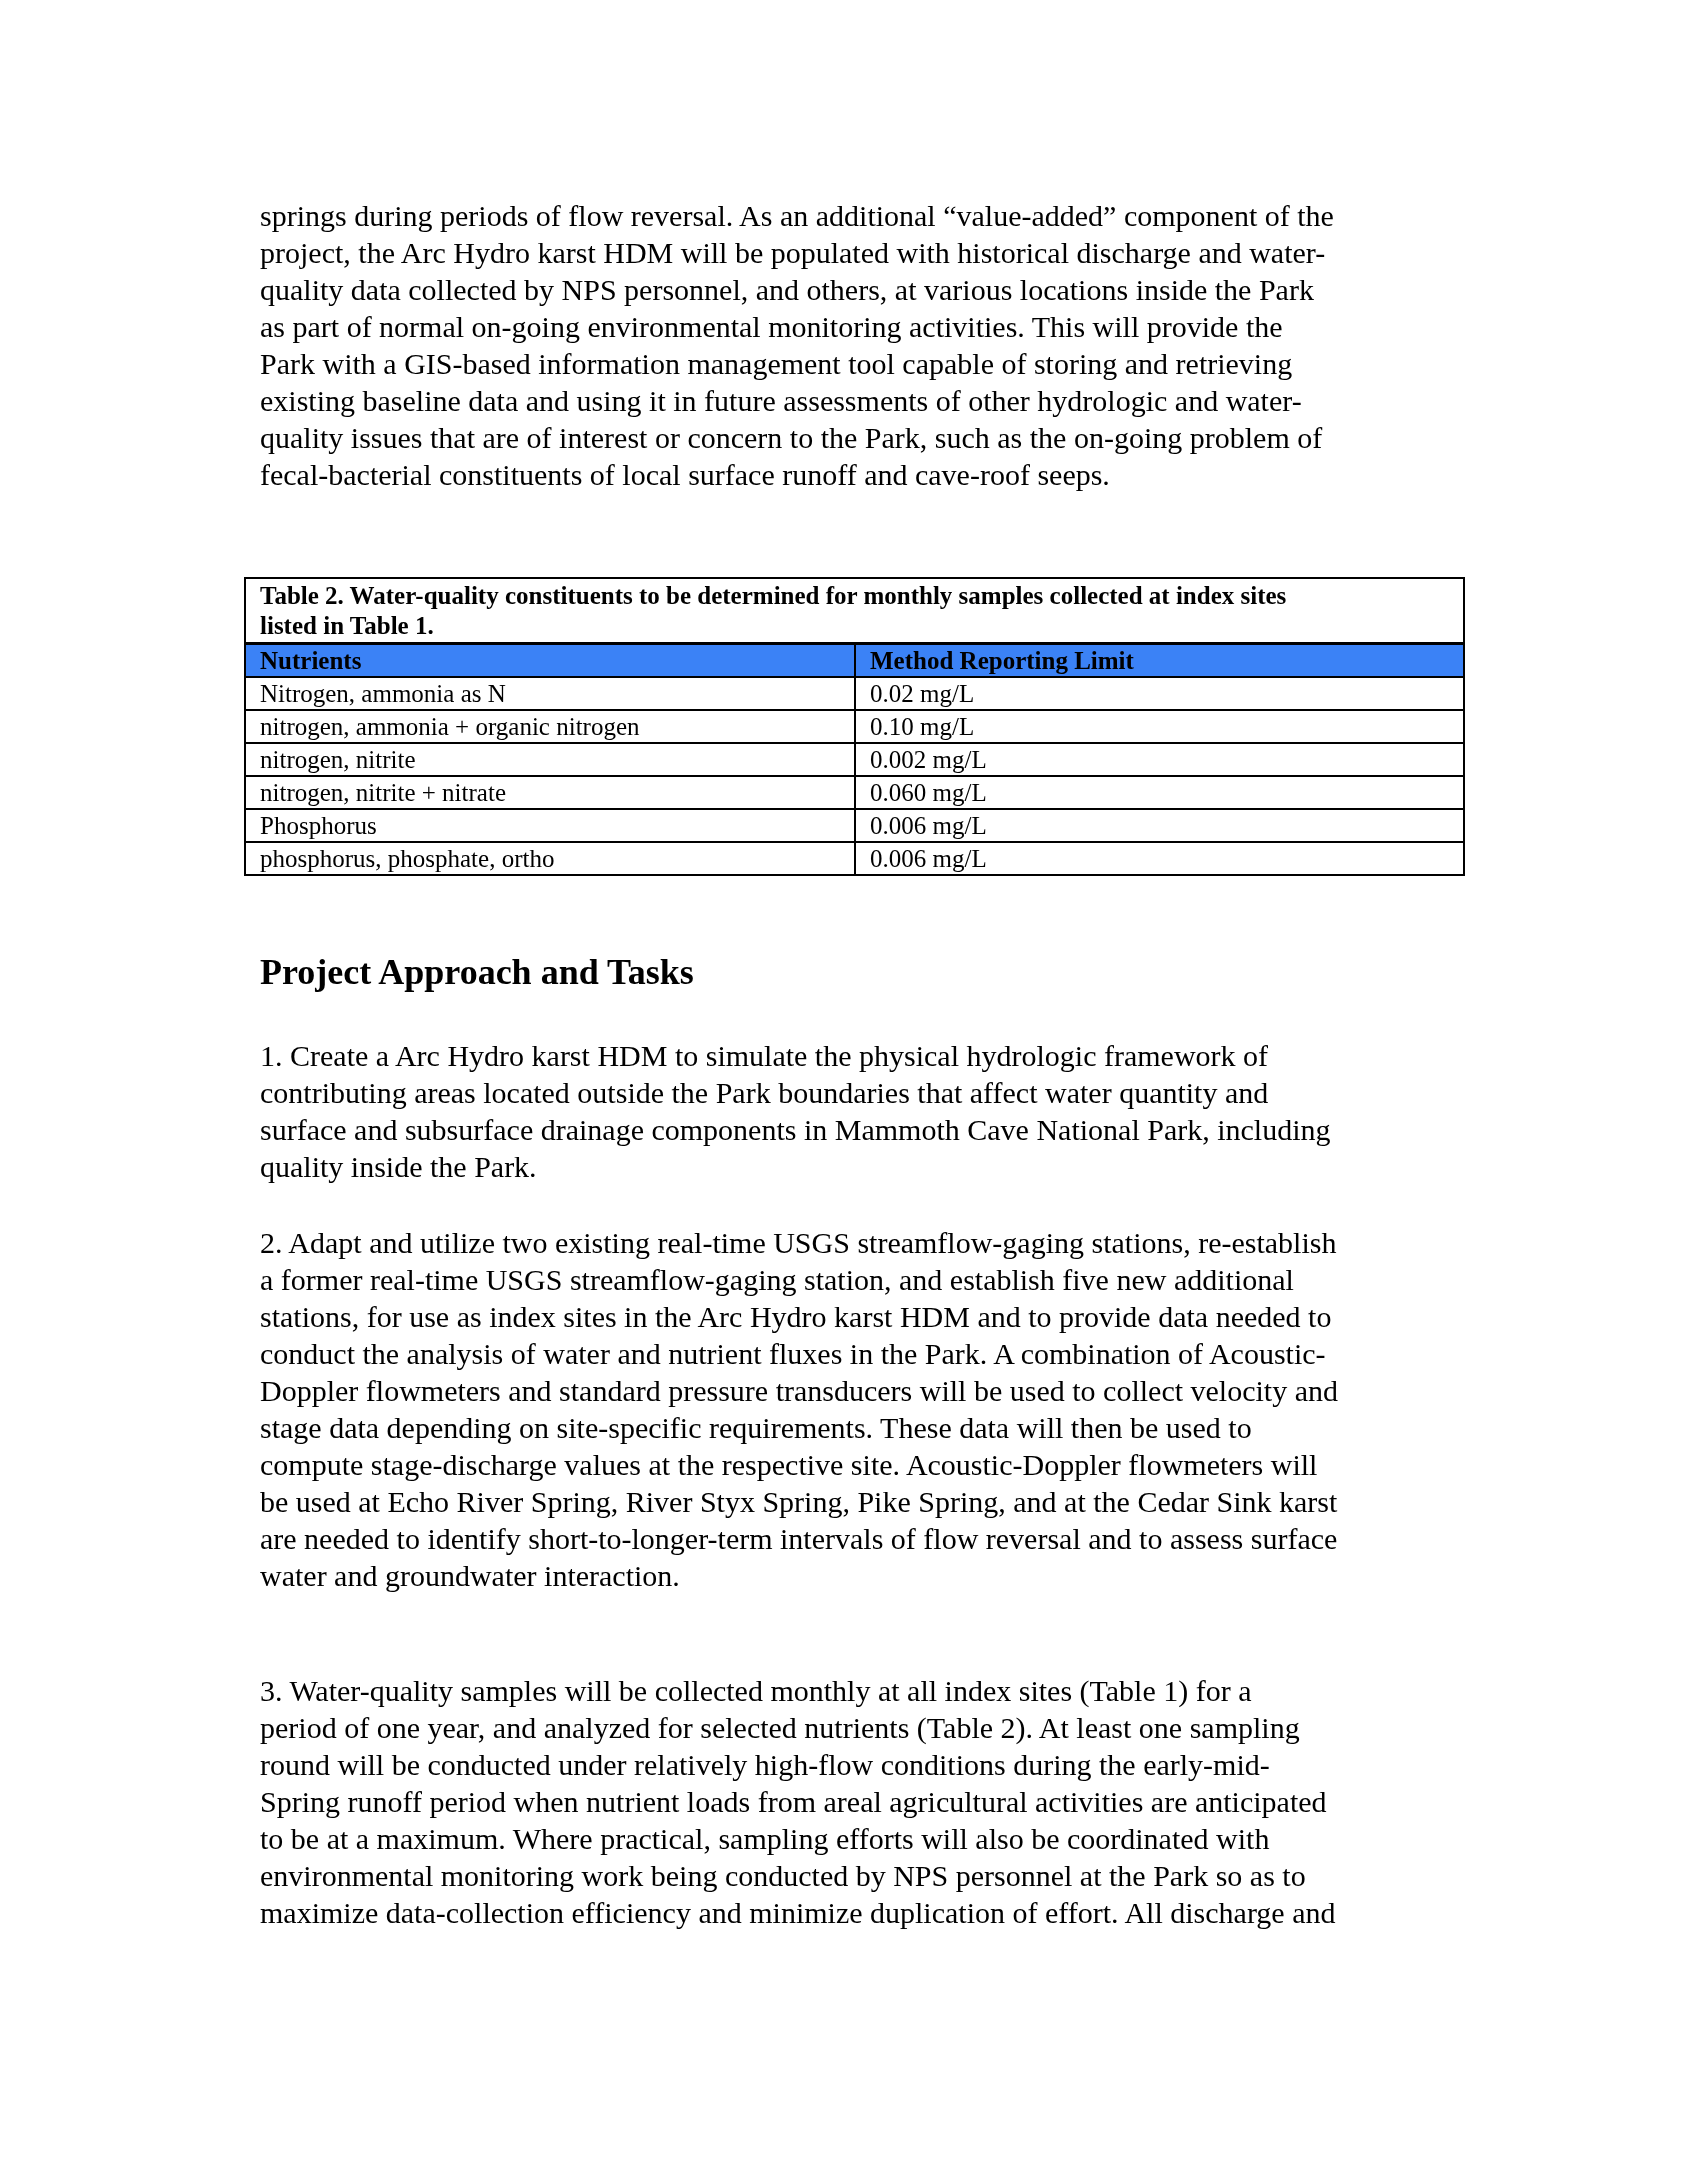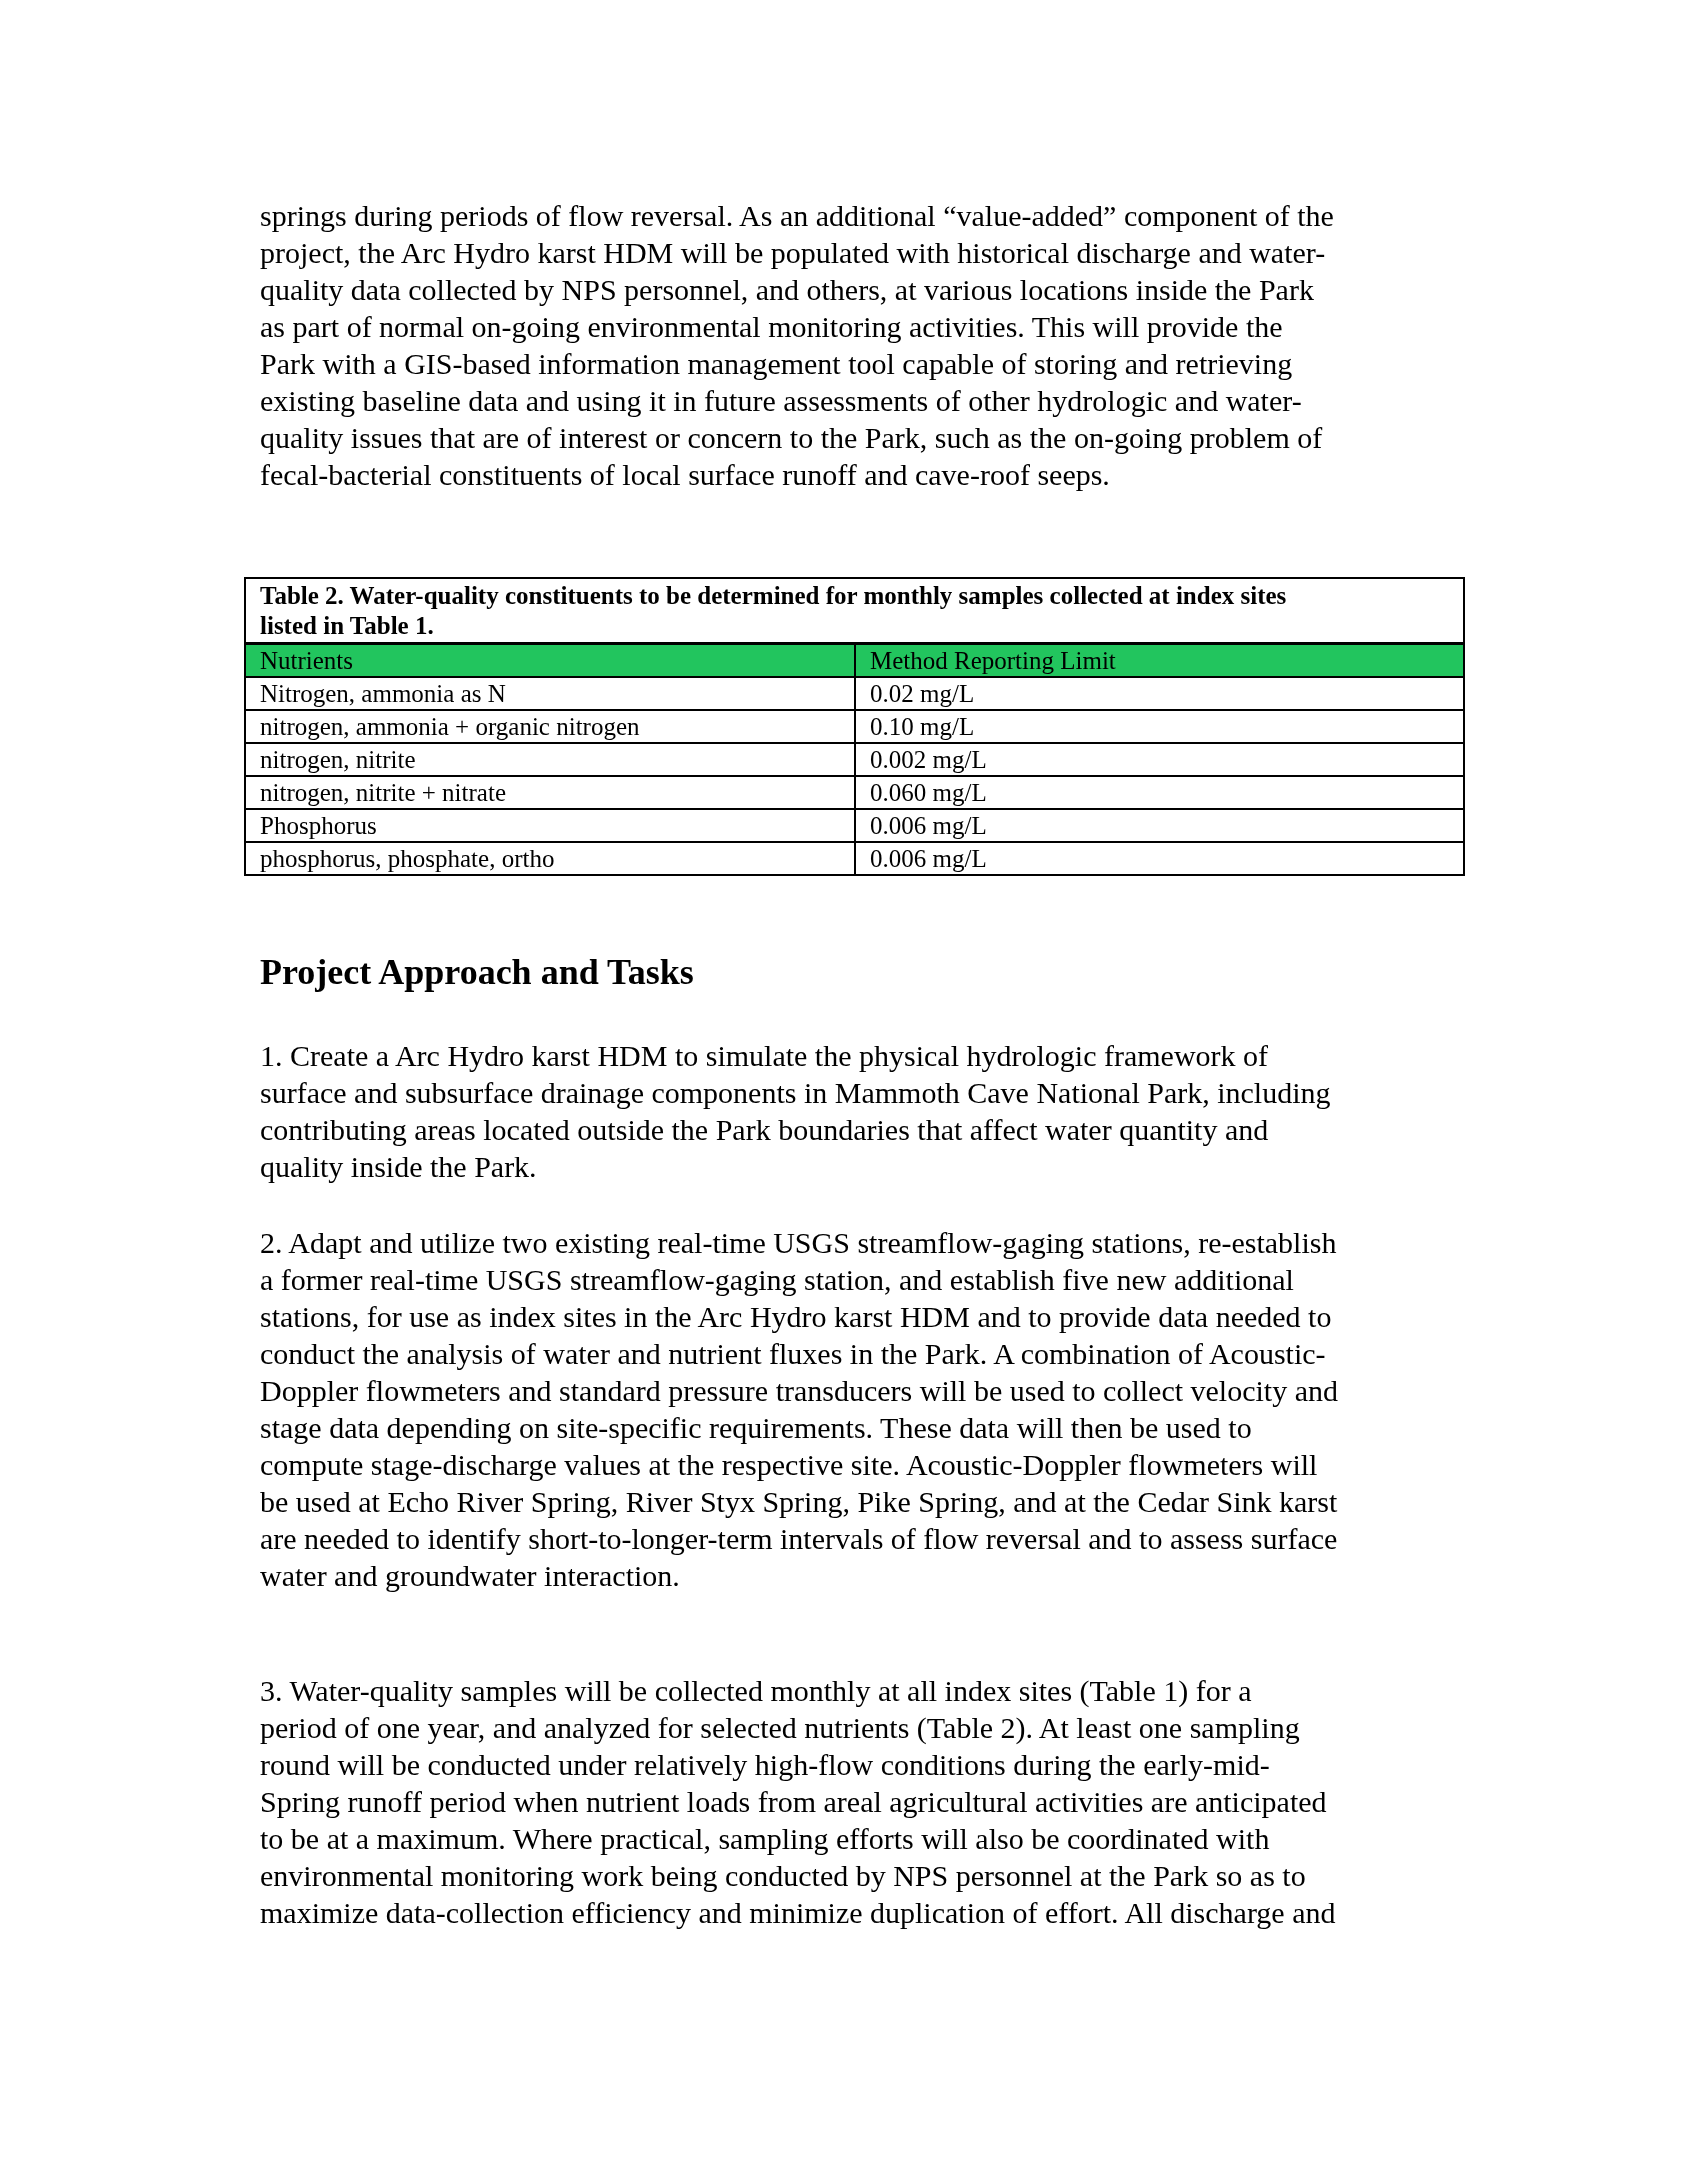--- a/index.html
+++ b/index.html
@@ -70,22 +70,22 @@
       height: 61px;
       line-height: 30px;
       padding-top: 1px;
       padding-bottom: 1px;
       white-space: normal;
     }
     table.data-table .caption-cell .cap-line {
       display: block;
     }
     table.data-table tr.header-row th {
-      background: #22c55e;
-      font-weight: normal;
+      background: #3b82f6;
+      font-weight: bold;
       height: 31px;
       line-height: 31px;
       border-top-width: 3px;
       margin-top: 12px;
     }
     table.data-table tr.data-row td {
       height: 31px;
       line-height: 31px;
       font-weight: normal;
     }
@@ -150,22 +150,22 @@
         <td>0.006 mg/L</td>
       </tr>
     </tbody>
       </table>
   </div>
 
   <div class="heading">Project Approach and Tasks</div>
 
   <div class="para" style="top:1037px;">
     <span class="line">1. Create a Arc Hydro karst HDM to simulate the physical hydrologic framework of</span>
+    <span class="line">contributing areas located outside the Park boundaries that affect water quantity and</span>
     <span class="line">surface and subsurface drainage components in Mammoth Cave National Park, including</span>
-    <span class="line">contributing areas located outside the Park boundaries that affect water quantity and</span>
     <span class="line">quality inside the Park.</span>
   </div>
 
   <div class="para" style="top:1224px;">
     <span class="line">2. Adapt and utilize two existing real-time USGS streamflow-gaging stations, re-establish</span>
     <span class="line">a former real-time USGS streamflow-gaging station, and establish five new additional</span>
     <span class="line">stations, for use as index sites in the Arc Hydro karst HDM and to provide data needed to</span>
     <span class="line">conduct the analysis of water and nutrient fluxes in the Park. A combination of Acoustic-</span>
     <span class="line">Doppler flowmeters and standard pressure transducers will be used to collect velocity and</span>
     <span class="line">stage data depending on site-specific requirements. These data will then be used to</span>

